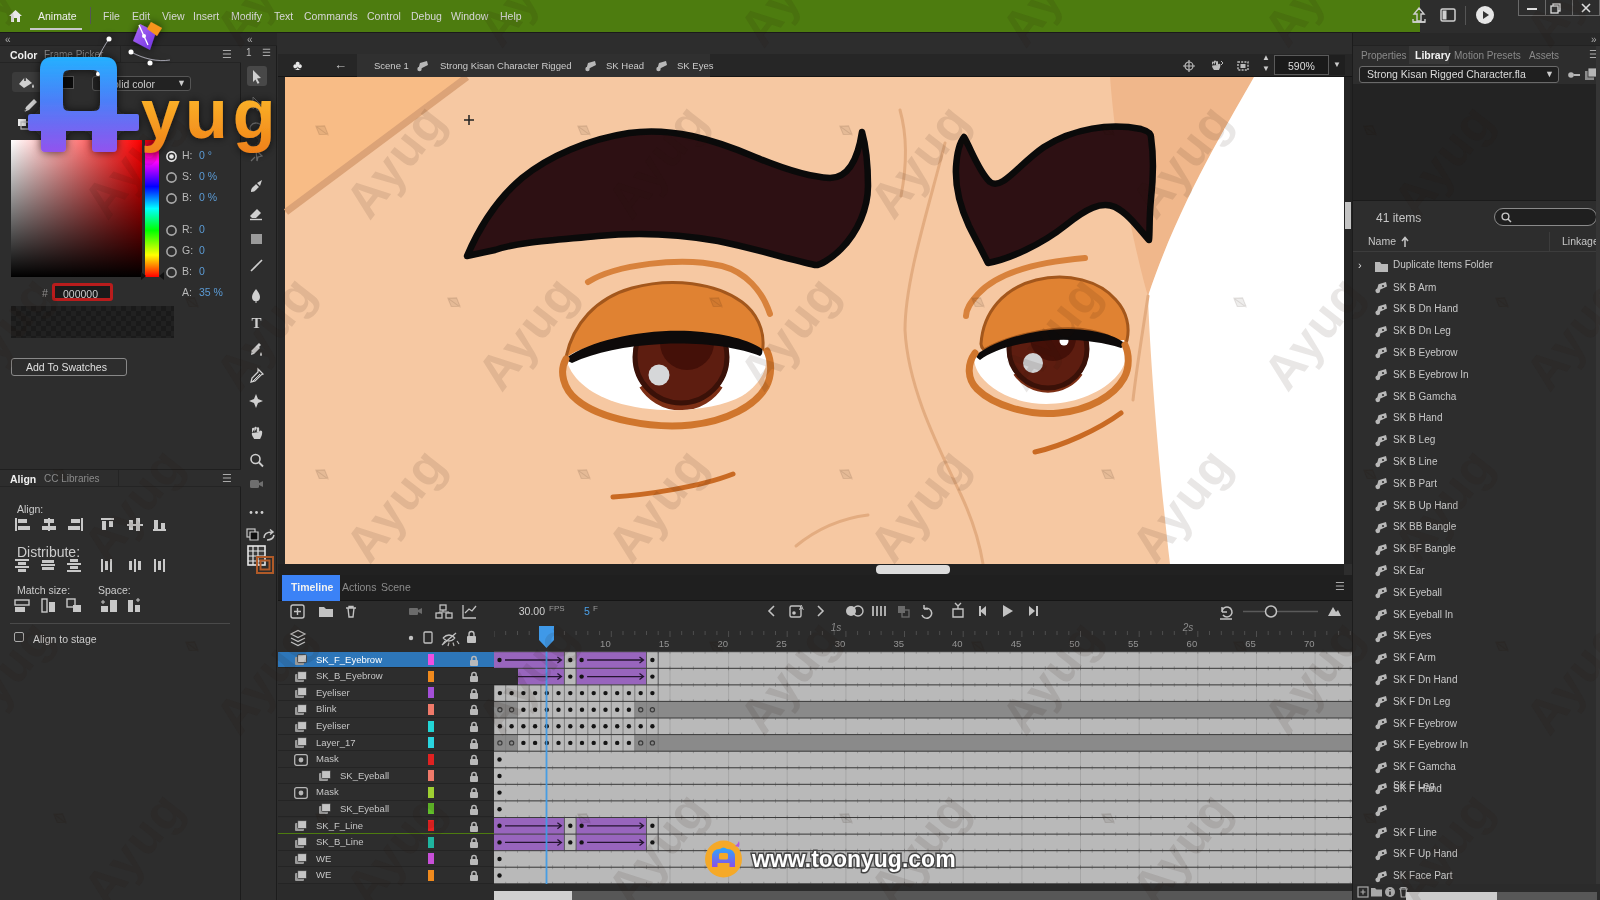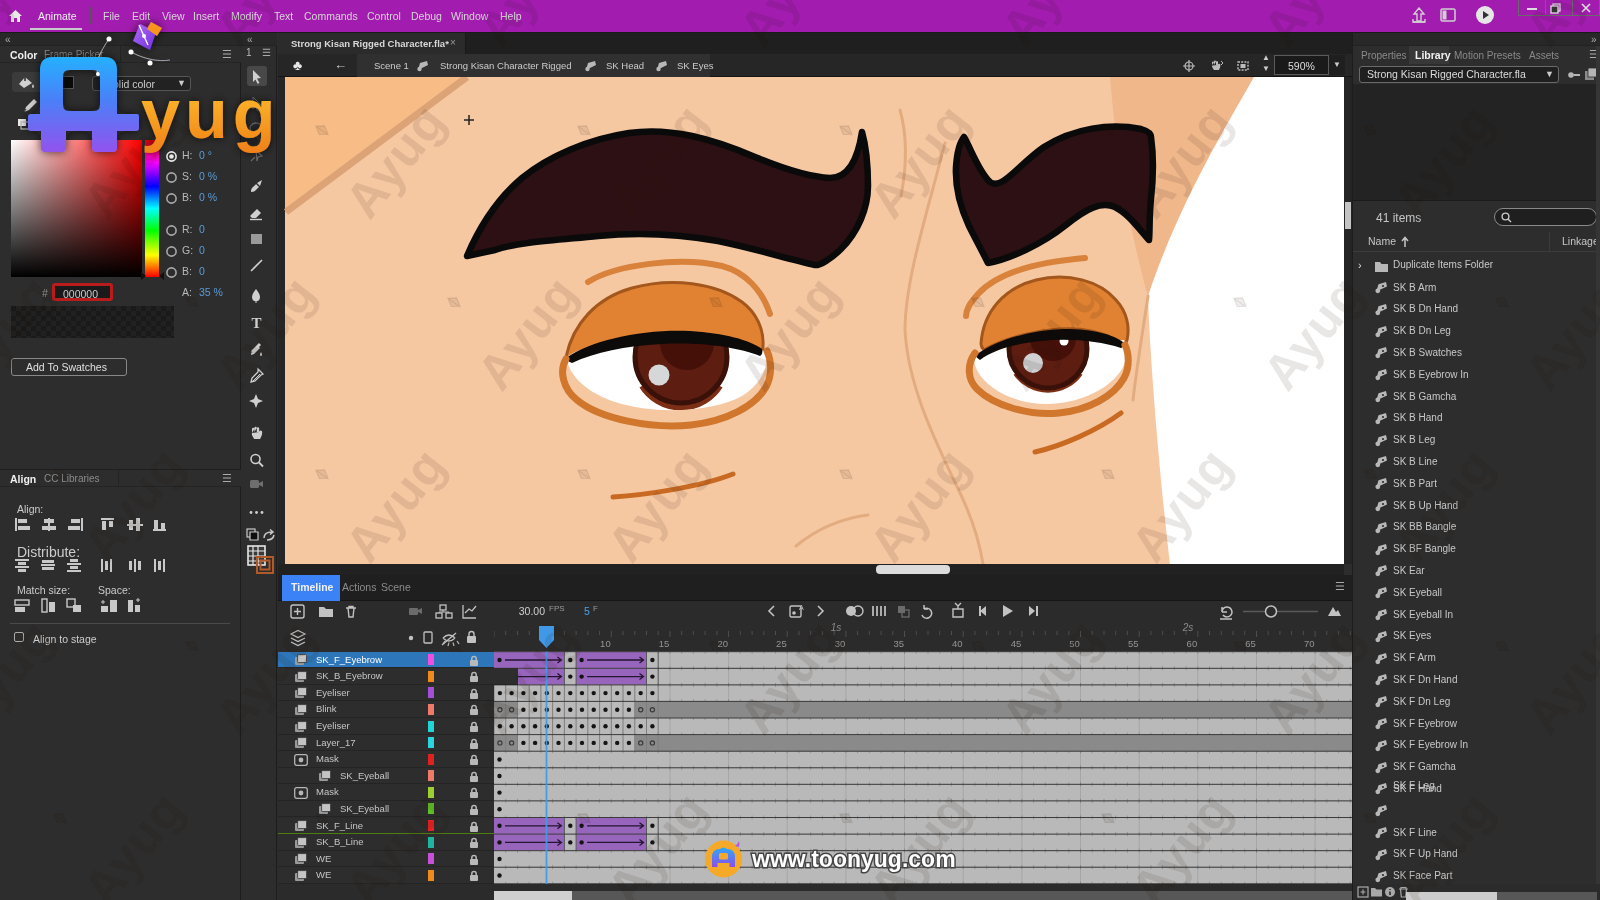--- a/index.html
+++ b/index.html
@@ -2,21 +2,21 @@
 <html><head><meta charset="utf-8"><style>
 *{margin:0;padding:0;box-sizing:border-box}
 html,body{width:1600px;height:900px;overflow:hidden;background:#2d2d2d}
 #app{position:absolute;left:0;top:0;width:1600px;height:900px;font-family:"Liberation Sans",sans-serif;color:#ccc;overflow:hidden}
 .abs{position:absolute}
 .t{position:absolute;white-space:nowrap}
 svg{display:block}
 </style></head><body>
 <div id="app">
 
-<div class="abs" style="left:0;top:0;width:1600px;height:33px;background:#a21caf;border-bottom:1px solid #1a1a1a">
+<div class="abs" style="left:0;top:0;width:1420px;height:33px;background:#4d7c0f;border-bottom:1px solid #1a1a1a">
 <svg class="abs" style="left:8px;top:9px" width="15" height="15" viewBox="0 0 15 15">
         <path d="M7.5 1 L14 7 H12 V13 H9 V9 H6 V13 H3 V7 H1 Z" fill="#e8e8e8"></path>
       </svg>
 <span class="t" style="left:38px;top:10px;font-size:10.5px;color:#efefef">Animate</span>
 <div class="abs" style="left:30px;top:28px;width:52px;height:2px;background:#c9c9c9"></div>
 <div class="abs" style="left:90px;top:7px;width:1px;height:17px;background:#555"></div>
 <span class="t" style="left:103px;top:10px;font-size:10.5px;color:#d6d6d6">File</span>
       <span class="t" style="left:132px;top:10px;font-size:10.5px;color:#d6d6d6">Edit</span>
       <span class="t" style="left:162px;top:10px;font-size:10.5px;color:#d6d6d6">View</span>
       <span class="t" style="left:193px;top:10px;font-size:10.5px;color:#d6d6d6">Insert</span>
@@ -300,26 +300,20 @@
 <svg class="abs" style="left:262px;top:528px" width="14" height="13" viewBox="0 0 14 13">
       <path d="M2 10 q0 -6 8 -6 M8 1.5 l3 2.5 l-3 2.5 M5 12 q6 0 7 -5" stroke="#c8c8c8" stroke-width="1.5" fill="none"></path>
     </svg>
 <svg class="abs" style="left:247px;top:545px" width="28" height="30" viewBox="0 0 28 30">
       <rect x="1" y="1" width="17" height="19" fill="#3a3a3a" stroke="#e8e8e8" stroke-width="1.6"></rect>
       <path d="M1 6 h17 M1 11 h17 M1 16 h17 M6 1 v19 M11 1 v19" stroke="#e8e8e8" stroke-width="1.2"></path>
       <rect x="10" y="12" width="16" height="16" fill="none" stroke="#b05a28" stroke-width="2"></rect>
       <rect x="13.5" y="15.5" width="9" height="9" fill="none" stroke="#b05a28" stroke-width="2"></rect>
     </svg>
 
-<div class="abs" style="left:278px;top:33px;width:1074px;height:21px;background:#1f1f1f">
- <div class="abs" style="left:0;top:0;width:188px;height:21px;background:#2b2b2b;border-right:1px solid #191919">
-  <span class="t" style="left:13px;top:5px;font-size:9.5px;font-weight:bold;color:#d8d8d8">Strong Kisan Rigged Character.fla*</span>
-  <span class="t" style="left:172px;top:4px;font-size:10px;color:#999">×</span>
- </div>
-</div>
 <div class="abs" style="left:278px;top:54px;width:1074px;height:23px;background:#262626;border-bottom:1px solid #151515">
  <span class="t" style="left:15px;top:3px;font-size:14px;color:#e8e8e8">♣</span>
  <span class="t" style="left:56px;top:3px;font-size:13px;color:#ccc">←</span>
  <div class="abs" style="left:79px;top:0;width:353px;height:23px;background:#303030"></div>
  <span class="t" style="left:96px;top:6px;font-size:9.5px;color:#ccc">Scene 1</span>
  <svg class="abs" style="left:138px;top:6px" width="13" height="12" viewBox="0 0 13 12">
         <path d="M2 10 L4 3 L11 1 L12 5 L6 8 Z" fill="#b8b8b8"></path>
         <circle cx="3.5" cy="9" r="2.2" fill="#b8b8b8"></circle>
       </svg>
  <span class="t" style="left:162px;top:6px;font-size:9.5px;color:#ccc">Strong Kisan Character Rigged</span>
@@ -962,21 +956,21 @@
         <path d="M2.2 11 L4.5 3.2 L12 1 L13 5.5 L6.5 8.6 Z" fill="#b8b8b8"></path>
         <circle cx="3.8" cy="9.8" r="2.4" fill="#b8b8b8"></circle>
         <circle cx="9" cy="5" r="1.1" fill="#2d2d2d"></circle>
       </svg>
       <span class="t" style="left:40px;top:292.1px;font-size:10px;color:#c8c8c8">SK B Dn Leg</span>
       <svg class="abs" style="left:21px;top:313px" width="14" height="13" viewBox="0 0 14 13">
         <path d="M2.2 11 L4.5 3.2 L12 1 L13 5.5 L6.5 8.6 Z" fill="#b8b8b8"></path>
         <circle cx="3.8" cy="9.8" r="2.4" fill="#b8b8b8"></circle>
         <circle cx="9" cy="5" r="1.1" fill="#2d2d2d"></circle>
       </svg>
-      <span class="t" style="left:40px;top:313.9px;font-size:10px;color:#c8c8c8">SK B Swatches</span>
+      <span class="t" style="left:40px;top:313.9px;font-size:10px;color:#c8c8c8">SK B Eyebrow</span>
       <svg class="abs" style="left:21px;top:335px" width="14" height="13" viewBox="0 0 14 13">
         <path d="M2.2 11 L4.5 3.2 L12 1 L13 5.5 L6.5 8.6 Z" fill="#b8b8b8"></path>
         <circle cx="3.8" cy="9.8" r="2.4" fill="#b8b8b8"></circle>
         <circle cx="9" cy="5" r="1.1" fill="#2d2d2d"></circle>
       </svg>
       <span class="t" style="left:40px;top:335.7px;font-size:10px;color:#c8c8c8">SK B Eyebrow In</span>
       <svg class="abs" style="left:21px;top:357px" width="14" height="13" viewBox="0 0 14 13">
         <path d="M2.2 11 L4.5 3.2 L12 1 L13 5.5 L6.5 8.6 Z" fill="#b8b8b8"></path>
         <circle cx="3.8" cy="9.8" r="2.4" fill="#b8b8b8"></circle>
         <circle cx="9" cy="5" r="1.1" fill="#2d2d2d"></circle>

